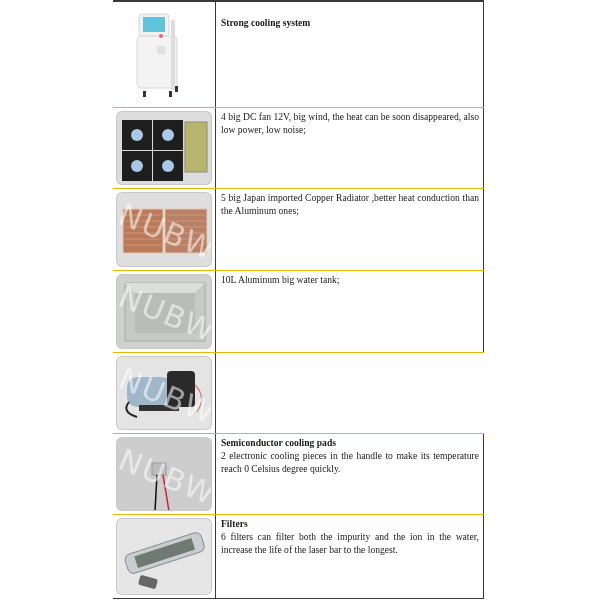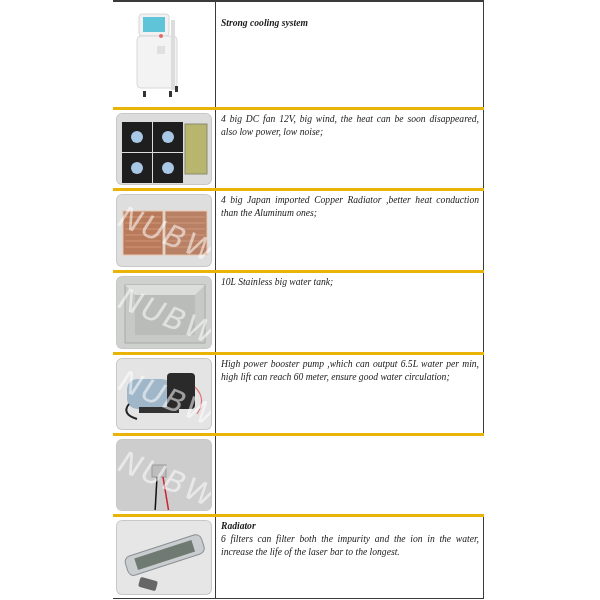--- a/index.html
+++ b/index.html
@@ -1,19 +1,19 @@
 <!DOCTYPE html>
 <html><head>
 <meta charset="utf-8">
 <style>
   html, body { margin: 0; padding: 0; background: #ffffff; }
   body { width: 600px; height: 600px; position: relative; overflow: hidden;
          font-family: "Liberation Serif", "DejaVu Serif", serif; color: #1a1a1a; }
-  .table { position: absolute; left: 113px; top: 0; width: 371px; font-style: italic; }
-  .row { position: relative; display: flex; border-top: 3px solid #eab308; box-sizing: border-box; }
+  .table { position: absolute; left: 113px; top: 0; width: 371px; }
+  .row { position: relative; display: flex; border-top: 1px solid #eab308; box-sizing: border-box; }
   .row.last { border-bottom: 1px solid #3a3a3a; }
   .row.first { border-top: 2px solid #3a3a3a; }
   .img-cell { width: 103px; box-sizing: border-box; position: relative; border-right: 1px solid #3a3a3a; }
   .txt-cell { flex: 1; box-sizing: border-box; border-right: 1px solid #3a3a3a; padding: 2px 4px 0 5px;
               font-size: 9.6px; line-height: 13px; text-align: justify; }
   .title { font-weight: bold; display: block; }
   .thumb { position: absolute; left: 4px; top: 4px; right: 4px; bottom: 4px; border-radius: 5px;
            overflow: hidden; box-shadow: 0 0 0 1px #c8c8c8; background: #e8e8e8; }
   .wm { position: absolute; left: 0; top: 20px; width: 100%; text-align: center;
         font-family: "DejaVu Sans", sans-serif; font-size: 30px; color: rgba(255,255,255,0.55);
@@ -85,82 +85,83 @@
             <line x1="50" y1="34" x2="88" y2="34"></line>
               <line x1="50" y1="40" x2="88" y2="40"></line>
             <line x1="50" y1="46" x2="88" y2="46"></line>
               <line x1="50" y1="52" x2="88" y2="52"></line>
           </g>
         </svg>
         <div class="wm">NUBW</div>
       </div>
     </div>
     <div class="txt-cell">
-      <span>4 big Japan imported Copper Radiator ,better heat conduction than the Aluminum ones;</span>
+      <span>5 big Japan imported Copper Radiator ,better heat conduction than the Aluminum ones;</span>
     </div>
   </div>
 
   <div class="row" style="height:82px">
     <div class="img-cell">
       <div class="thumb" style="background:#cfd1cf;">
         <svg width="95" height="74" viewBox="0 0 95 74">
           <rect x="8" y="8" width="80" height="58" fill="#c6c9c6" stroke="#a8aaa8"></rect>
           <polygon points="8,8 88,8 78,18 18,18" fill="#dcdedc"></polygon>
           <rect x="18" y="18" width="60" height="40" fill="#b9bcb9"></rect>
         </svg>
         <div class="wm">NUBW</div>
       </div>
     </div>
     <div class="txt-cell">
-      <span>10L Stainless big water tank;</span>
+      <span>10L Aluminum big water tank;</span>
     </div>
   </div>
 
   <div class="row" style="height:81px">
     <div class="img-cell">
       <div class="thumb" style="background:#e4e4e4;">
         <svg width="95" height="73" viewBox="0 0 95 73">
           <rect x="10" y="20" width="45" height="30" rx="10" fill="#9fb7c8"></rect>
           <rect x="50" y="14" width="28" height="36" rx="4" fill="#2a2a2a"></rect>
           <rect x="22" y="48" width="40" height="6" fill="#333"></rect>
           <path d="M12 45 Q4 55 20 60" stroke="#222" stroke-width="2" fill="none"></path>
           <path d="M78 28 Q90 40 80 55" stroke="#d77" stroke-width="1.2" fill="none"></path>
         </svg>
         <div class="wm">NUBW</div>
       </div>
     </div>
-    <div class="txt-cell">
-      <span>High power booster pump ,which can output 6.5L water per min, high lift can reach 60 meter, ensure good water circulation;</span>
-    </div>
   </div>
 
   <div class="row" style="height:81px">
     <div class="img-cell">
       <div class="thumb" style="background:#cdcdcd;">
         <svg width="95" height="73" viewBox="0 0 95 73">
           <rect x="35" y="25" width="14" height="12" fill="#bdbdbd" stroke="#999"></rect>
           <line x1="40" y1="37" x2="38" y2="73" stroke="#111" stroke-width="1.5"></line>
           <line x1="46" y1="37" x2="52" y2="73" stroke="#c23" stroke-width="1.5"></line>
         </svg>
         <div class="wm">NUBW</div>
       </div>
+    </div>
+    <div class="txt-cell">
+      <span class="title">Semiconductor cooling pads</span>
+      <span>2 electronic cooling pieces in the handle to make its temperature reach 0 Celsius degree quickly.</span>
     </div>
   </div>
 
   <div class="row last" style="height:85px">
     <div class="img-cell">
       <div class="thumb" style="background:#e6e6e6;">
         <svg width="95" height="77" viewBox="0 0 95 77">
           <g transform="rotate(-18 48 35)">
             <rect x="8" y="24" width="80" height="20" rx="6" fill="#c9cdd0" stroke="#8a8f93"></rect>
             <rect x="18" y="28" width="60" height="12" fill="#6f7a72"></rect>
           </g>
           <rect x="22" y="58" width="18" height="10" rx="2" fill="#666" transform="rotate(15 31 63)"></rect>
         </svg>
       </div>
     </div>
     <div class="txt-cell">
-      <span class="title">Radiator</span>
+      <span class="title">Filters</span>
       <span>6 filters can filter both the impurity and the ion in the water, increase the life of the laser bar to the longest.</span>
     </div>
   </div>
 
 </div>
 
 </body></html>

